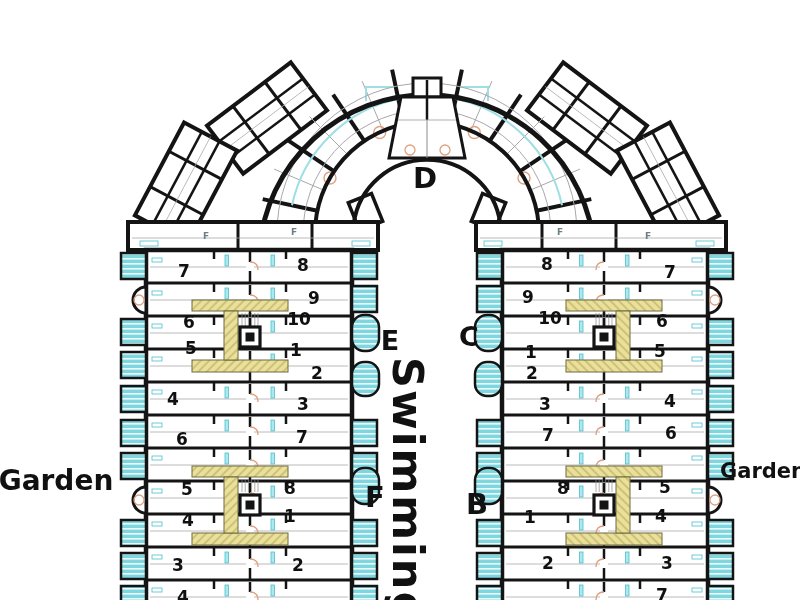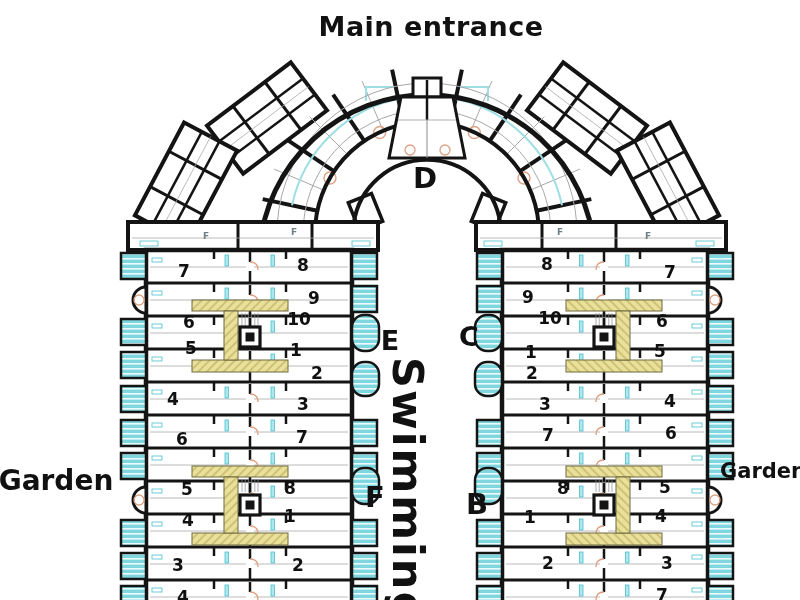--- a/index.html
+++ b/index.html
@@ -191,21 +191,20 @@
     </g>
 
     <g>
       <use href="#wing"></use>
     </g>
     <g>
       <use href="#wing" transform="translate(854,0) scale(-1,1)"></use>
     </g>
   </svg>
 
-  <div class="lbl lbl-title" style="left:431px;top:26px;">Main entrance</div>
 
   <div class="lbl lbl-block" style="left:425px;top:178px;">D</div>
   <div class="lbl lbl-block-sm" style="left:390px;top:340px;">E</div>
   <div class="lbl lbl-block-sm" style="left:469px;top:336px;">C</div>
   <div class="lbl lbl-block" style="left:375px;top:497px;">F</div>
   <div class="lbl lbl-block" style="left:477px;top:504px;">B</div>
 
   <div class="lbl lbl-garden" style="left:56px;top:480px;">Garden</div>
   <div class="lbl lbl-garden-sm" style="left:763px;top:471px;">Garden</div>
 

